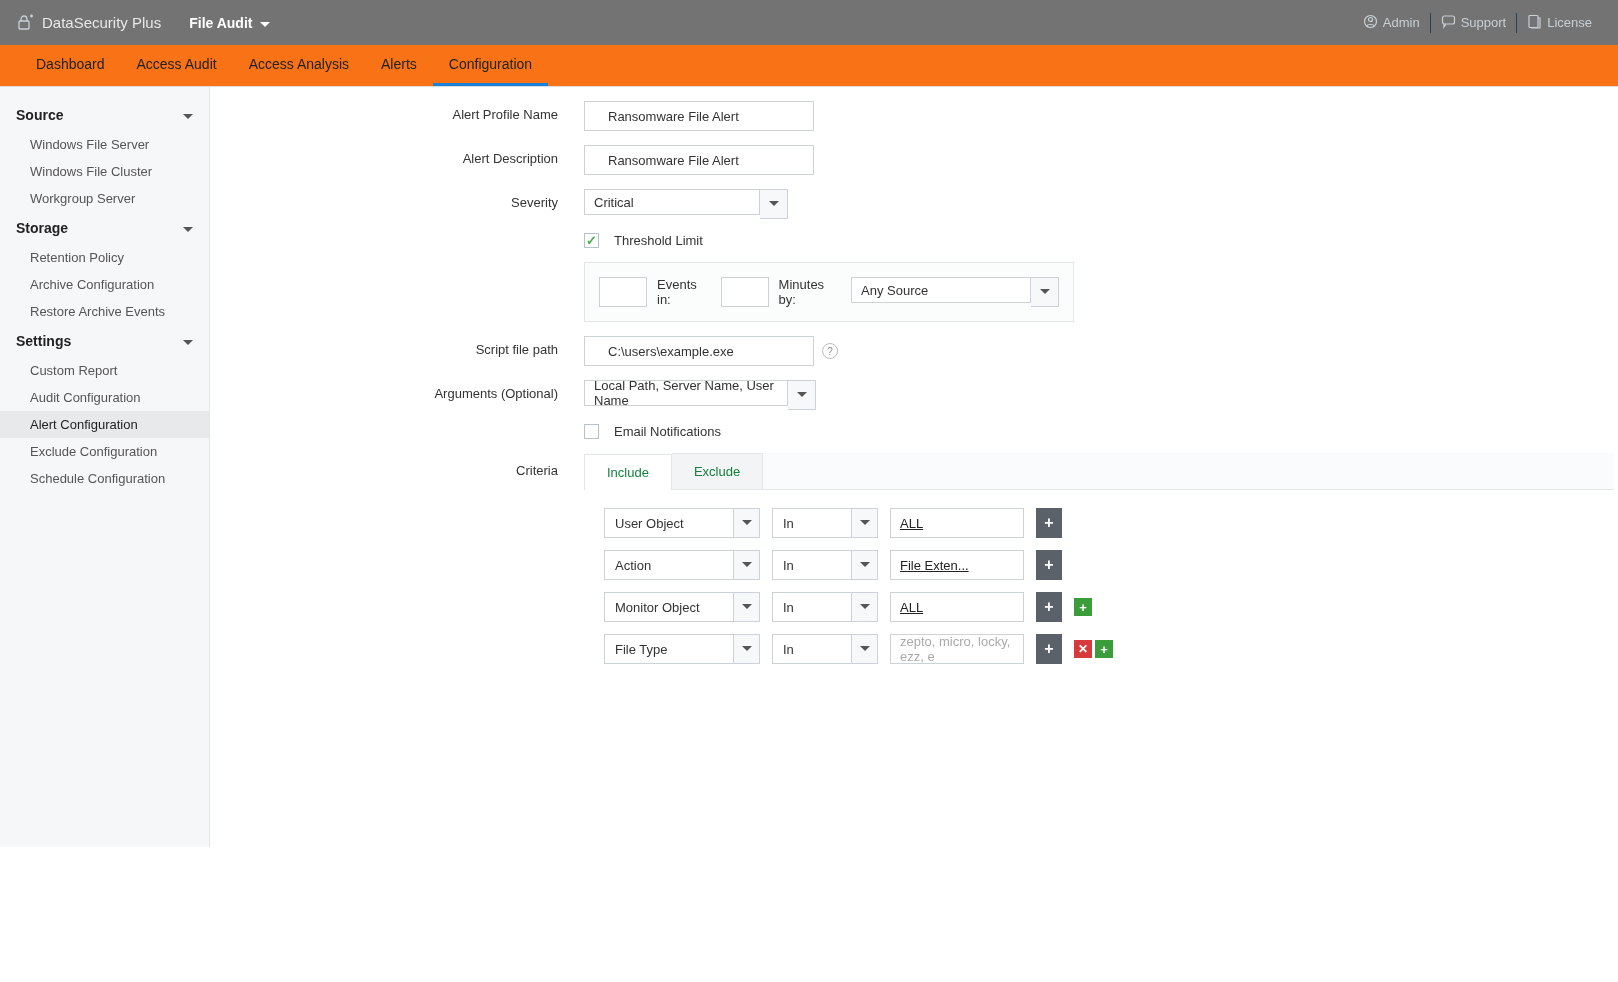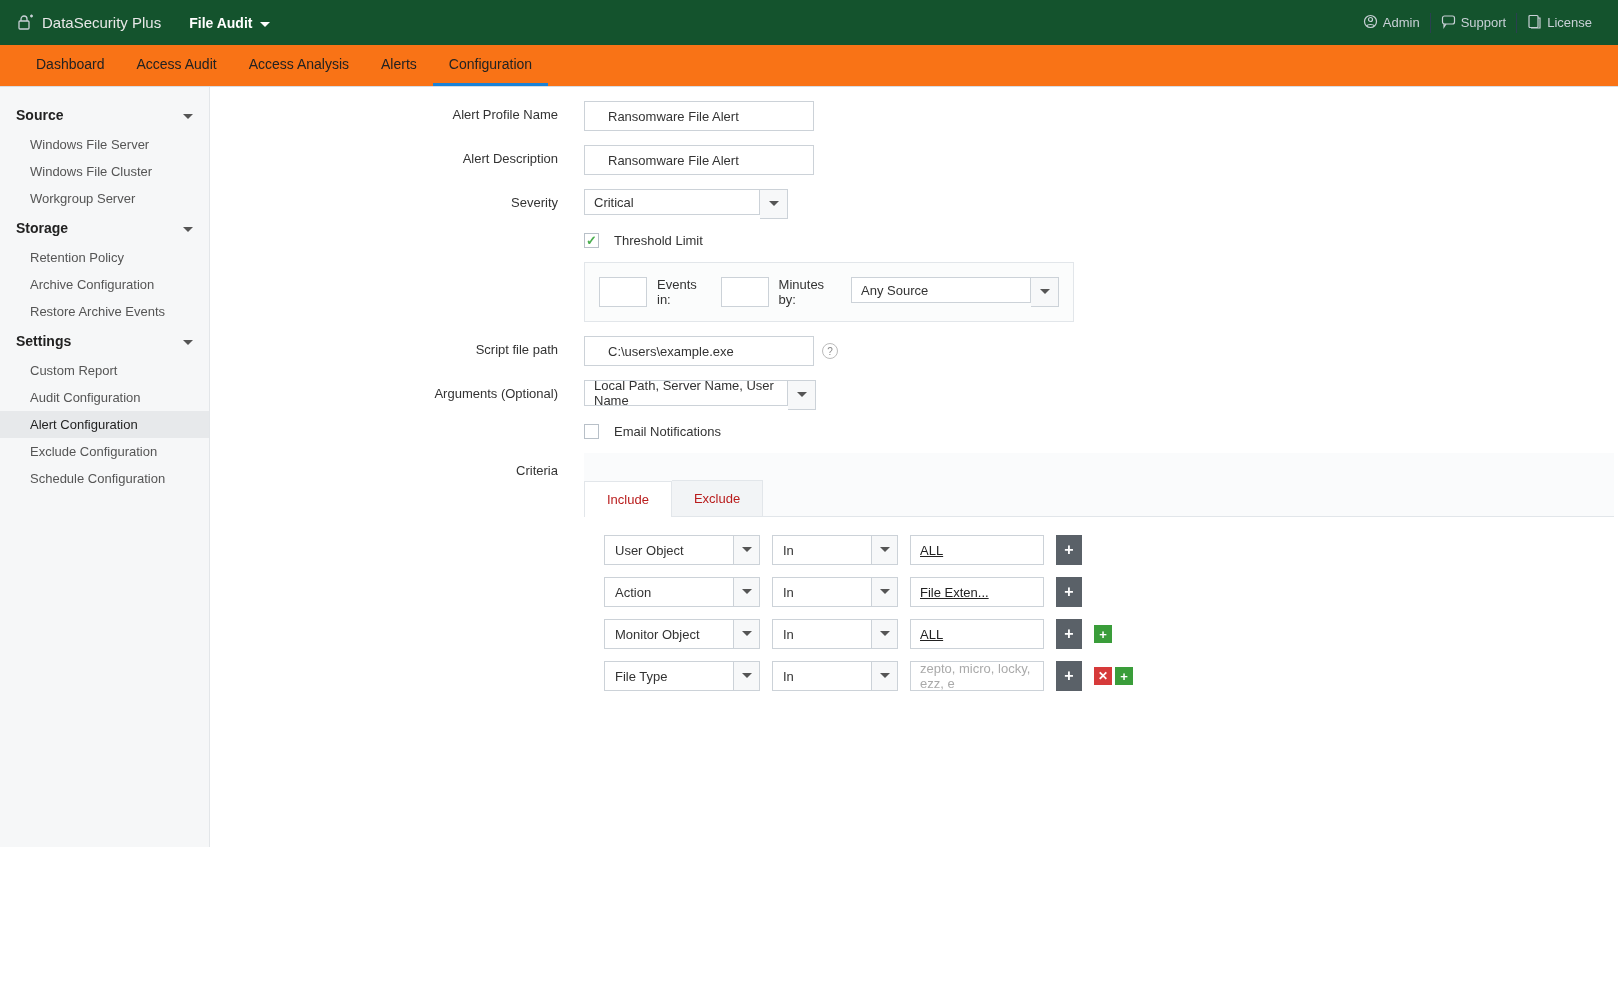--- a/index.html
+++ b/index.html
@@ -1,18 +1,18 @@
 <!DOCTYPE html>
 <html><head>
 <meta charset="utf-8">
 <style>
 * { box-sizing: border-box; margin: 0; padding: 0; }
 body { font-family: -apple-system, BlinkMacSystemFont, "Segoe UI", Arial, sans-serif; font-size: 13px; color: #333; background: #fff; }
 
-.topbar { background: #14532d; color: #fff; height: 45px; display: flex; align-items: center; padding: 0 16px; }
+.topbar { background: #737373; color: #fff; height: 45px; display: flex; align-items: center; padding: 0 16px; }
 .topbar-left { display: flex; align-items: center; gap: 28px; }
 .brand { display: flex; align-items: center; gap: 8px; font-size: 15px; font-weight: 500; color: #e8e8e8; }
 .brand-icon { display: inline-flex; }
 .module-dropdown { display: flex; align-items: center; gap: 8px; font-size: 14px; font-weight: 600; color: #fff; cursor: pointer; }
 .topbar-right { margin-left: auto; display: flex; align-items: center; gap: 0; }
 .topbar-link { display: flex; align-items: center; gap: 5px; color: #c8d0d6; font-size: 13px; padding: 0 10px; cursor: pointer; border-left: 1px solid #2a4050; height: 20px; }
 .topbar-link:first-child { border-left: none; }
 
 .navtabs { background: #f97316; height: 42px; display: flex; align-items: stretch; padding: 0 20px; border-bottom: 1px solid #d8dde2; }
 .navtab { display: flex; align-items: center; padding: 0 16px; font-size: 14px; color: #222; cursor: pointer; border-bottom: 3px solid transparent; }
@@ -41,30 +41,30 @@
 
 .checkbox { width: 15px; height: 15px; border: 1px solid #b8c0c8; background: #fff; display: inline-flex; align-items: center; justify-content: center; margin-right: 7px; }
 .checkbox.checked::after { content: '✓'; color: #4caf50; font-size: 13px; font-weight: bold; line-height: 1; }
 
 .threshold-box { border: 1px solid #e2e6ea; background: #fbfcfc; padding: 14px 14px; display: flex; align-items: center; gap: 10px; width: 490px; }
 .threshold-box .lbl { font-size: 13px; color: #333; }
 
 .help-circle { width: 16px; height: 16px; border: 1px solid #bbb; border-radius: 50%; display: inline-flex; align-items: center; justify-content: center; font-size: 10px; color: #888; cursor: pointer; }
 
 .criteria-tabs { display: flex; border-bottom: 1px solid #e2e6ea; width: 100%; background: #fafbfc; }
-.criteria-tab { padding: 10px 22px; font-size: 13px; color: #b91c1c; cursor: pointer; background: #f2f4f6; border: 1px solid #e2e6ea; border-bottom: none; margin-top: 27px; }
+.criteria-tab { padding: 10px 22px; font-size: 13px; color: #15803d; cursor: pointer; background: #f2f4f6; border: 1px solid #e2e6ea; border-bottom: none; }
 .criteria-tab.active { background: #fff; font-weight: 500; position: relative; top: 1px; }
 .criteria-tab + .criteria-tab { border-left: none; }
 
 .criteria-body { padding: 18px 0 0 20px; border-top: none; }
 .criteria-row { display: flex; align-items: center; gap: 12px; margin-bottom: 12px; }
 .crit-select { display: flex; }
 .crit-select .txt { height: 30px; border: 1px solid #ccd2d8; padding: 0 10px; font-size: 13px; display: flex; align-items: center; background: #fff; }
 .crit-select.w1 .txt { width: 130px; }
-.crit-select.w2 .txt { width: 100px; }
+.crit-select.w2 .txt { width: 80px; }
 .crit-select .caret { width: 26px; height: 30px; border: 1px solid #ccd2d8; border-left: none; background: #f7f8f9; display: flex; align-items: center; justify-content: center; cursor: pointer; }
 .crit-value { width: 134px; height: 30px; border: 1px solid #ccd2d8; padding: 0 9px; font-size: 13px; display: flex; align-items: center; background: #fff; }
 .crit-value.link { text-decoration: underline; color: #222; cursor: pointer; }
 .crit-value.placeholder { color: #aaa; }
 
 .btn-dark { width: 26px; height: 30px; background: #5a6168; color: #fff; display: flex; align-items: center; justify-content: center; cursor: pointer; font-size: 16px; font-weight: bold; }
 .btn-green { width: 18px; height: 18px; background: #3a9d3a; color: #fff; display: flex; align-items: center; justify-content: center; cursor: pointer; font-size: 13px; font-weight: bold; }
 .btn-red { width: 18px; height: 18px; background: #d63a3a; color: #fff; display: flex; align-items: center; justify-content: center; cursor: pointer; font-size: 12px; font-weight: bold; }
 .btn-stack { display: flex; gap: 3px; }
 

